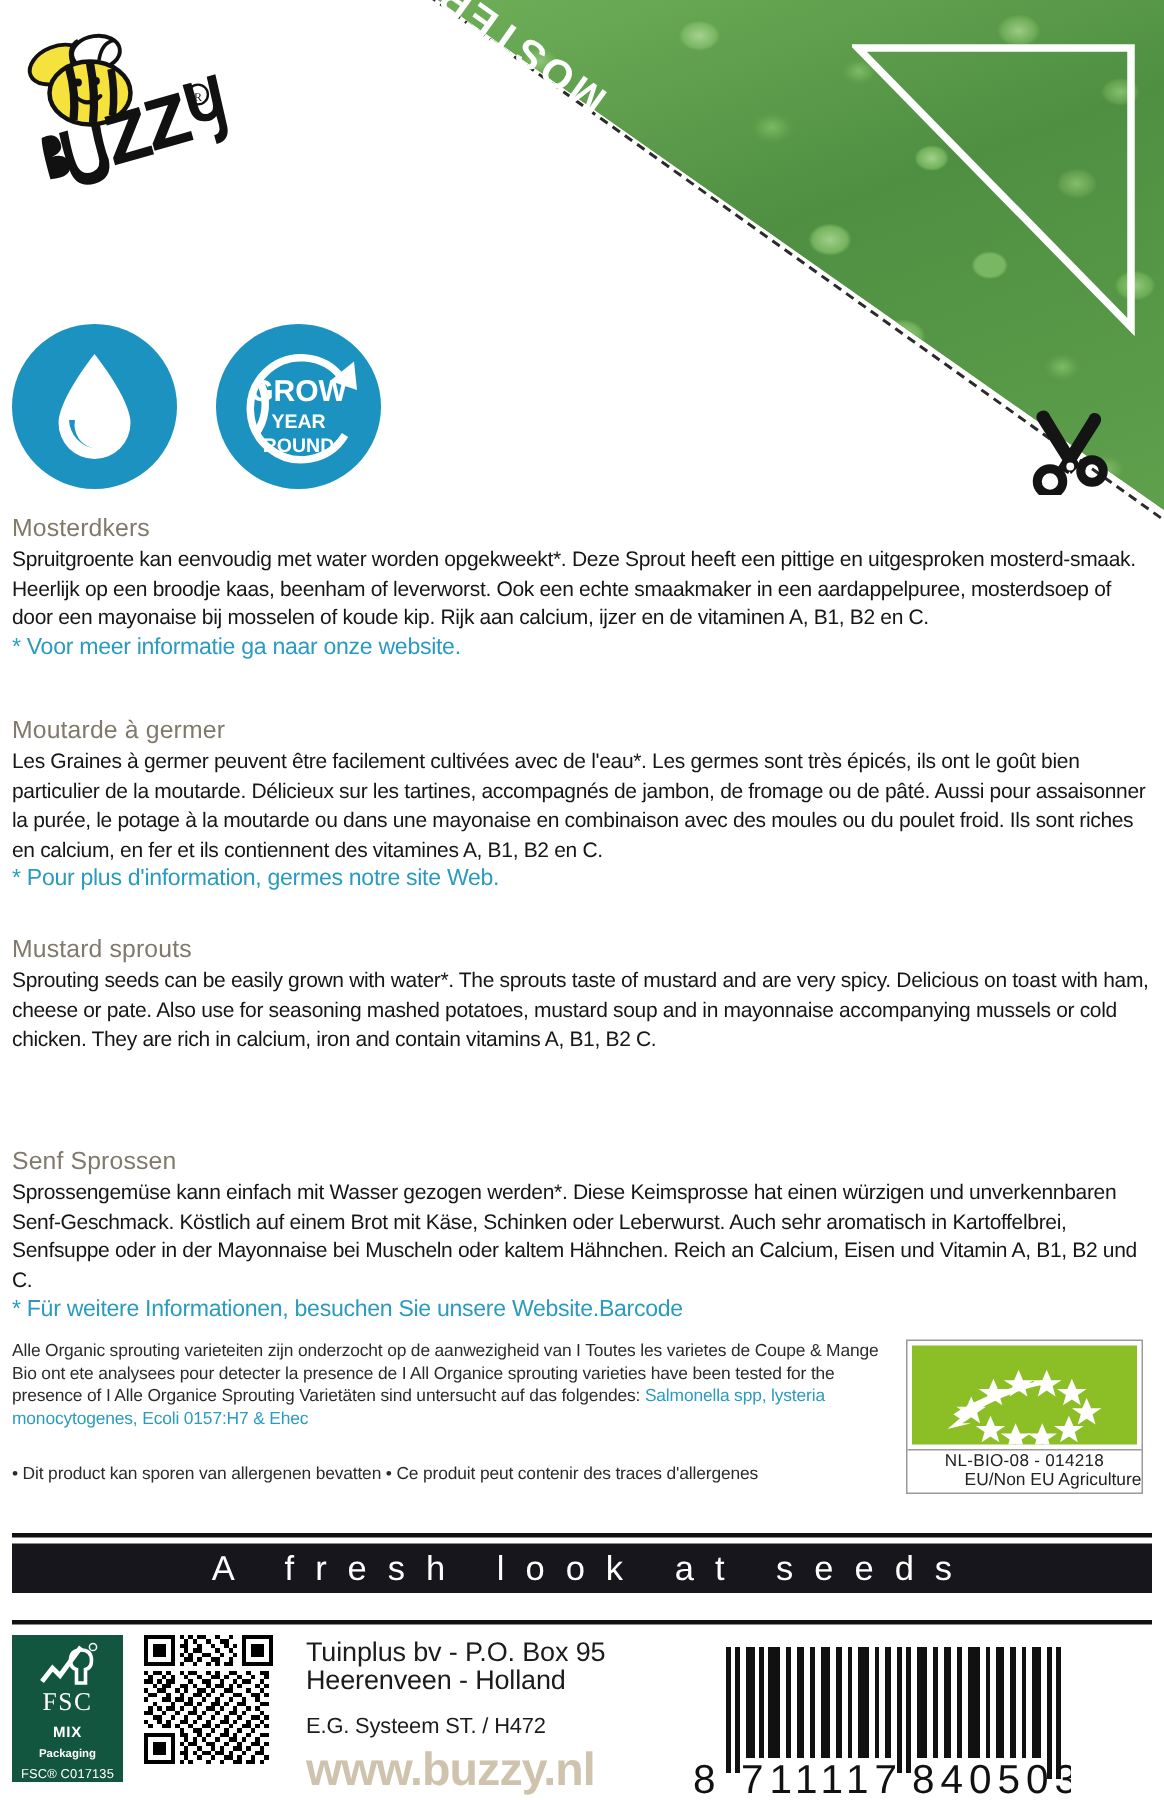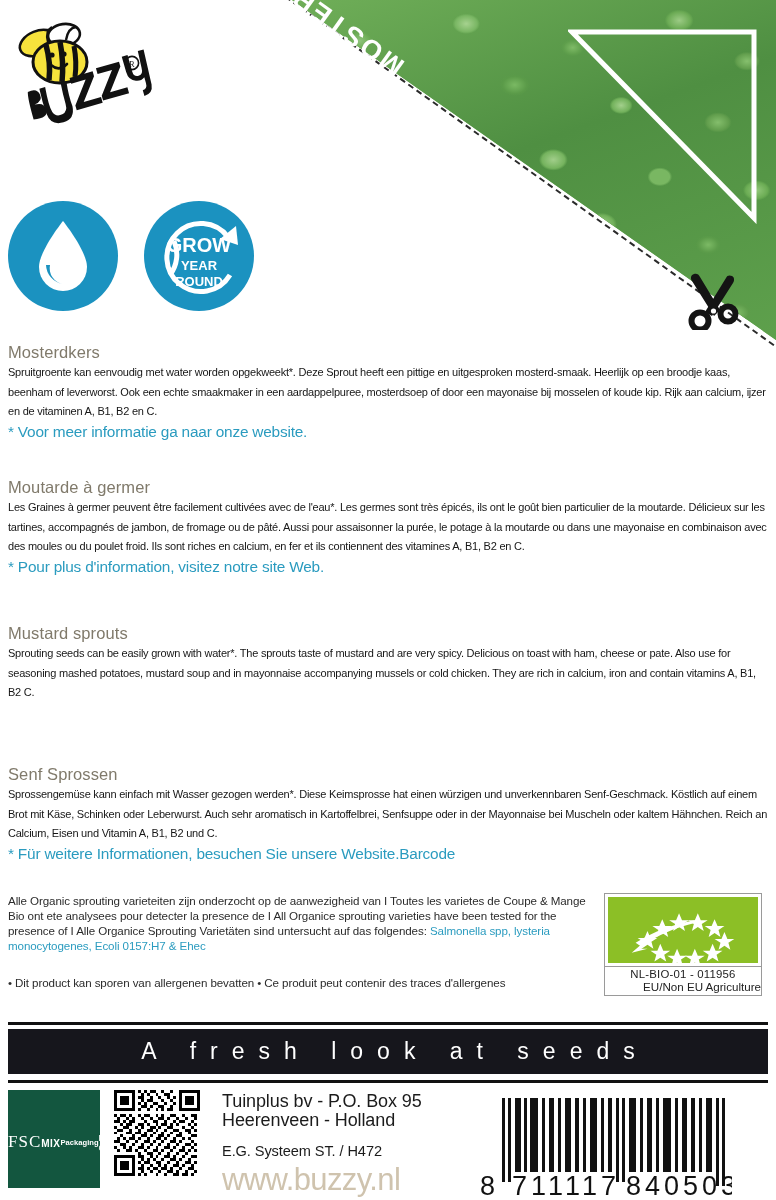--- a/index.html
+++ b/index.html
@@ -100,37 +100,37 @@
   .scissors {
     position: absolute;
     left: 680px; top: 272px;
     z-index: 8;
   }
 
   
   .logo { position: absolute; left: 8px; top: 18px; width: 160px; height: 120px; }
 
   
-  .icons-row { position: absolute; left: 8px; top: 201px; display: flex; gap: 26px; }
+  .icons-row { position: absolute; left: 8px; top: 216px; display: flex; gap: 26px; }
   .ficon { width: 110px; height: 110px; }
 
   
   .body-text { position: absolute; left: 8px; width: 762px; }
   .lang-block { margin-bottom: 10px; }
   .lang-head {
     color: #807a6b;
     font-size: 16.5px;
     font-weight: 400;
     letter-spacing: .1px;
     margin-bottom: 1px;
     font-family: "Liberation Sans", sans-serif;
   }
   .lang-body {
     color: #161616;
-    font-size: 11px;
+    font-size: 14px;
     line-height: 19.6px;
     letter-spacing: -0.22px;
     font-family: "Liberation Sans", sans-serif;
   }
   .lang-note {
     color: #2a9bbf;
     font-size: 15.4px;
     line-height: 19.4px;
     letter-spacing: -0.2px;
   }
@@ -165,48 +165,48 @@
     line-height: 15.5px;
     color: #2b2b2b;
     width: 586px;
     letter-spacing: -0.1px;
   }
 
   
   .rule-top { position: absolute; left: 8px; top: 1022px; width: 760px; height: 3px; background: #111; }
   .banner {
     position: absolute; left: 8px; top: 1029px;
-    width: 760px; height: 45px;
+    width: 760px; height: 33px;
     background: #16161c;
     display: flex; align-items: center; justify-content: center;
   }
   .banner-text {
     color: #fff; font-size: 23px; letter-spacing: 14px;
     font-weight: 300; font-family: "Liberation Sans", sans-serif;
     padding-left: 14px;
   }
   .rule-bot { position: absolute; left: 8px; top: 1080px; width: 760px; height: 3px; background: #111; }
 
   
   .footer { position: absolute; left: 8px; top: 1090px; width: 760px; height: 108px; display: flex; align-items: flex-start; }
   .fsc {
-    width: 92px; height: 98px; background: #13563f; color: #fff;
-    display: flex; flex-direction: row; align-items: center; justify-content: flex-start;
+    width: 74px; height: 98px; background: #13563f; color: #fff;
+    display: flex; flex-direction: column; align-items: center; justify-content: flex-start;
     padding-top: 4px; flex: none;
   }
   .fsc-name { font-family: "Liberation Serif", serif; font-size: 17px; letter-spacing: 1px; margin-top: 1px; }
   .fsc-mix { font-size: 10px; font-weight: 700; margin-top: 5px; letter-spacing: .5px; }
   .fsc-pack { font-size: 7.6px; font-weight: 700; margin-top: 3px; }
   .fsc-code { font-size: 8.6px; font-weight: 400; margin-top: 4px; letter-spacing: .1px; }
   .qr { width: 86px; height: 86px; margin-left: 14px; flex: none; }
   .addr { margin-left: 22px; padding-top: 2px; flex: none; width: 230px; }
   .addr-line { font-size: 18px; color: #1b1b1b; line-height: 19px; letter-spacing: -0.1px; }
   .addr-eg { font-size: 14.6px; color: #1b1b1b; margin-top: 13px; letter-spacing: -0.1px; }
   .website {
-    font-size: 31px; font-weight: 400; color: #cfc3ae;
+    font-size: 31px; font-weight: 700; color: #cfc3ae;
     letter-spacing: -0.6px; margin-top: 4px; line-height: 34px;
   }
   .barcode-wrap { margin-left: 14px; flex: none; width: 266px; padding-top: 4px; }
 </style>
 </head>
 <body>
 
 <div id="packet">
 
   <div class="photo-wrap">
@@ -283,21 +283,21 @@
       <div class="lang-head">Mosterdkers</div>
       <div class="lang-body">Spruitgroente kan eenvoudig met water worden opgekweekt*. Deze Sprout heeft een pittige en uitgesproken mosterd-smaak. Heerlijk op een broodje kaas, beenham of leverworst. Ook een echte smaakmaker in een aardappelpuree, mosterdsoep of door een mayonaise bij mosselen of koude kip. Rijk aan calcium, ijzer en de vitaminen A, B1, B2 en C.</div>
       <div class="lang-note">* Voor meer informatie ga naar onze website.</div>
     </div>
   </div>
 
   <div class="body-text" style="top:478px">
     <div class="lang-block">
       <div class="lang-head">Moutarde à germer</div>
       <div class="lang-body">Les Graines à germer peuvent être facilement cultivées avec de l'eau*. Les germes sont très épicés, ils ont le goût bien particulier de la moutarde. Délicieux sur les tartines, accompagnés de jambon, de fromage ou de pâté. Aussi pour assaisonner la purée, le potage à la moutarde ou dans une mayonaise en combinaison avec des moules ou du poulet froid. Ils sont riches en calcium, en fer et ils contiennent des vitamines A, B1, B2 en C.</div>
-      <div class="lang-note">* Pour plus d'information, visitez notre site Web.</div>
+      <div class="lang-note">* Pour plus d'information, germes notre site Web.</div>
     </div>
   </div>
 
   <div class="body-text" style="top:624px">
     <div class="lang-block">
       <div class="lang-head">Mustard sprouts</div>
       <div class="lang-body">Sprouting seeds can be easily grown with water*. The sprouts taste of mustard and are very spicy. Delicious on toast with ham, cheese or pate. Also use for seasoning mashed potatoes, mustard soup and in mayonnaise accompanying mussels or cold chicken. They are rich in calcium, iron and contain vitamins A, B1, B2 C.</div>
     </div>
   </div>
 
@@ -333,21 +333,21 @@
               <polygon points="118,35 121,42 128,42 122,46 124,53 118,49 112,53 114,46 108,42 115,42"></polygon>
               <polygon points="106,47 109,54 116,54 110,58 112,65 106,61 100,65 102,58 96,54 103,54"></polygon>
               <polygon points="88,52 91,59 98,59 92,63 94,70 88,66 82,70 84,63 78,59 85,59"></polygon>
               <polygon points="70,52 73,59 80,59 74,63 76,70 70,66 64,70 66,63 60,59 67,59"></polygon>
               <polygon points="53,47 56,54 63,54 57,58 59,65 53,61 47,65 49,58 43,54 50,54"></polygon>
               <path d="M88 26 C70 30 50 38 34 50 l-6 -4 C46 34 68 27 88 23 Z"></path>
               <polygon points="24,56 38,44 34,52 40,52"></polygon>
             </g>
           </svg>
         </div>
-        <div class="eu-code">NL-BIO-01   -   011956</div>
+        <div class="eu-code">NL-BIO-08   -   014218</div>
         <div class="eu-agri">EU/Non EU Agriculture</div>
       </div>
     </div>
   </div>
 
   <div class="rule-top"></div>
   <div class="banner">
     <span class="banner-text">A fresh look at seeds</span>
   </div>
   <div class="rule-bot"></div>

